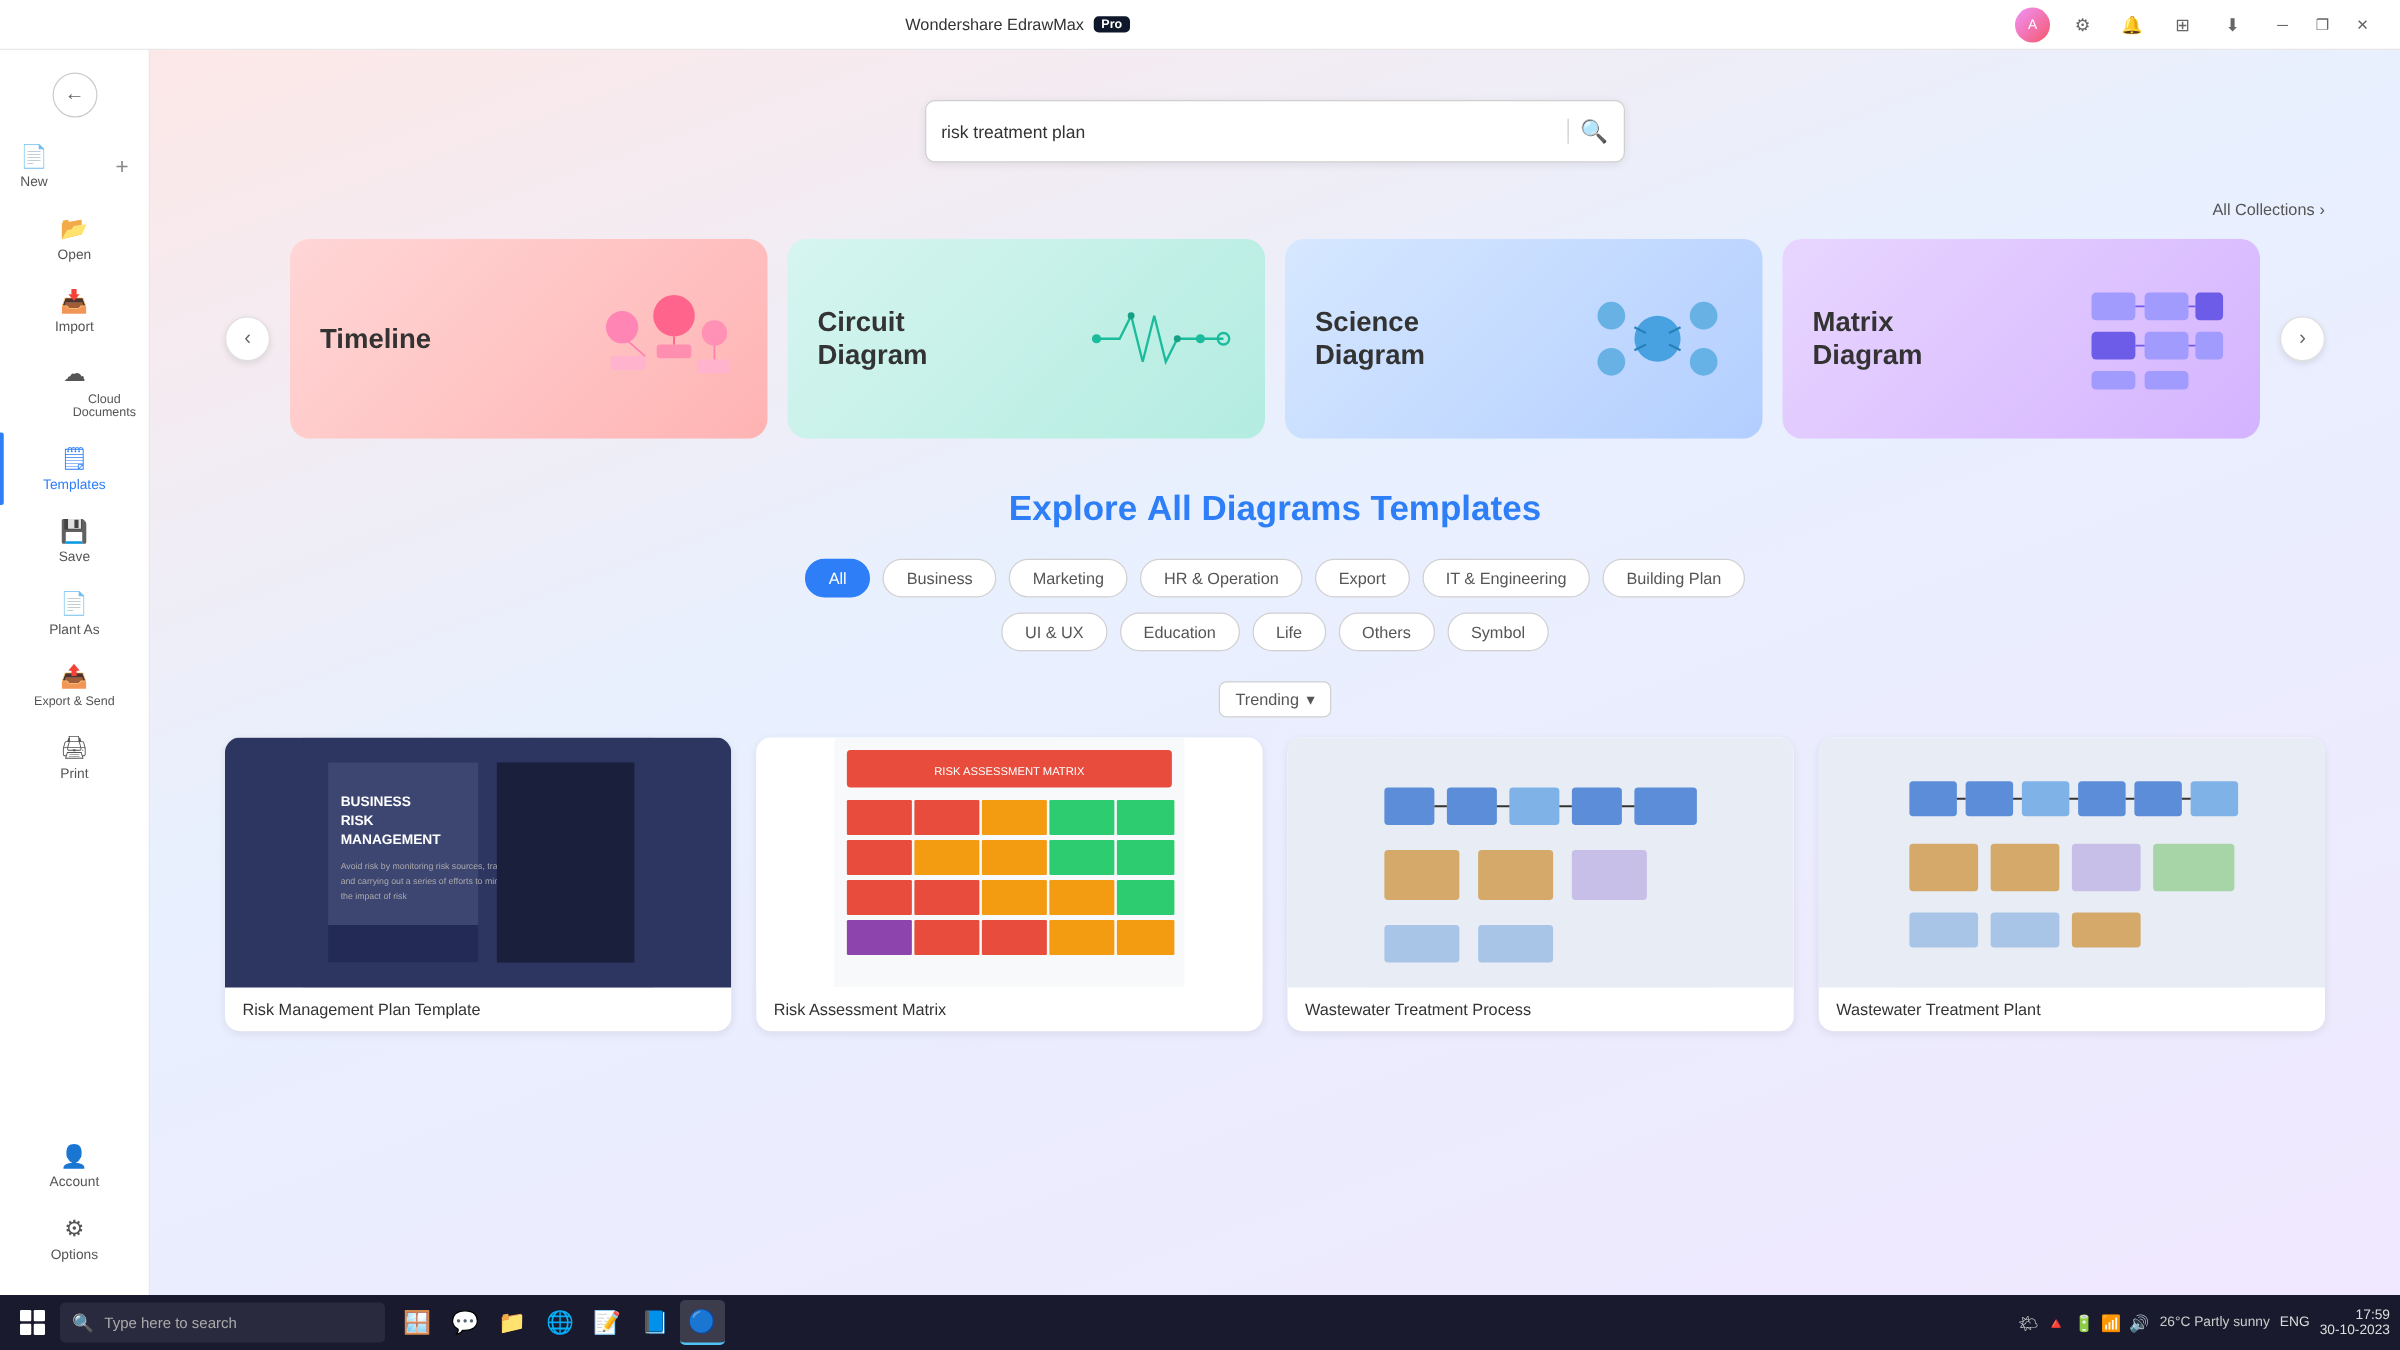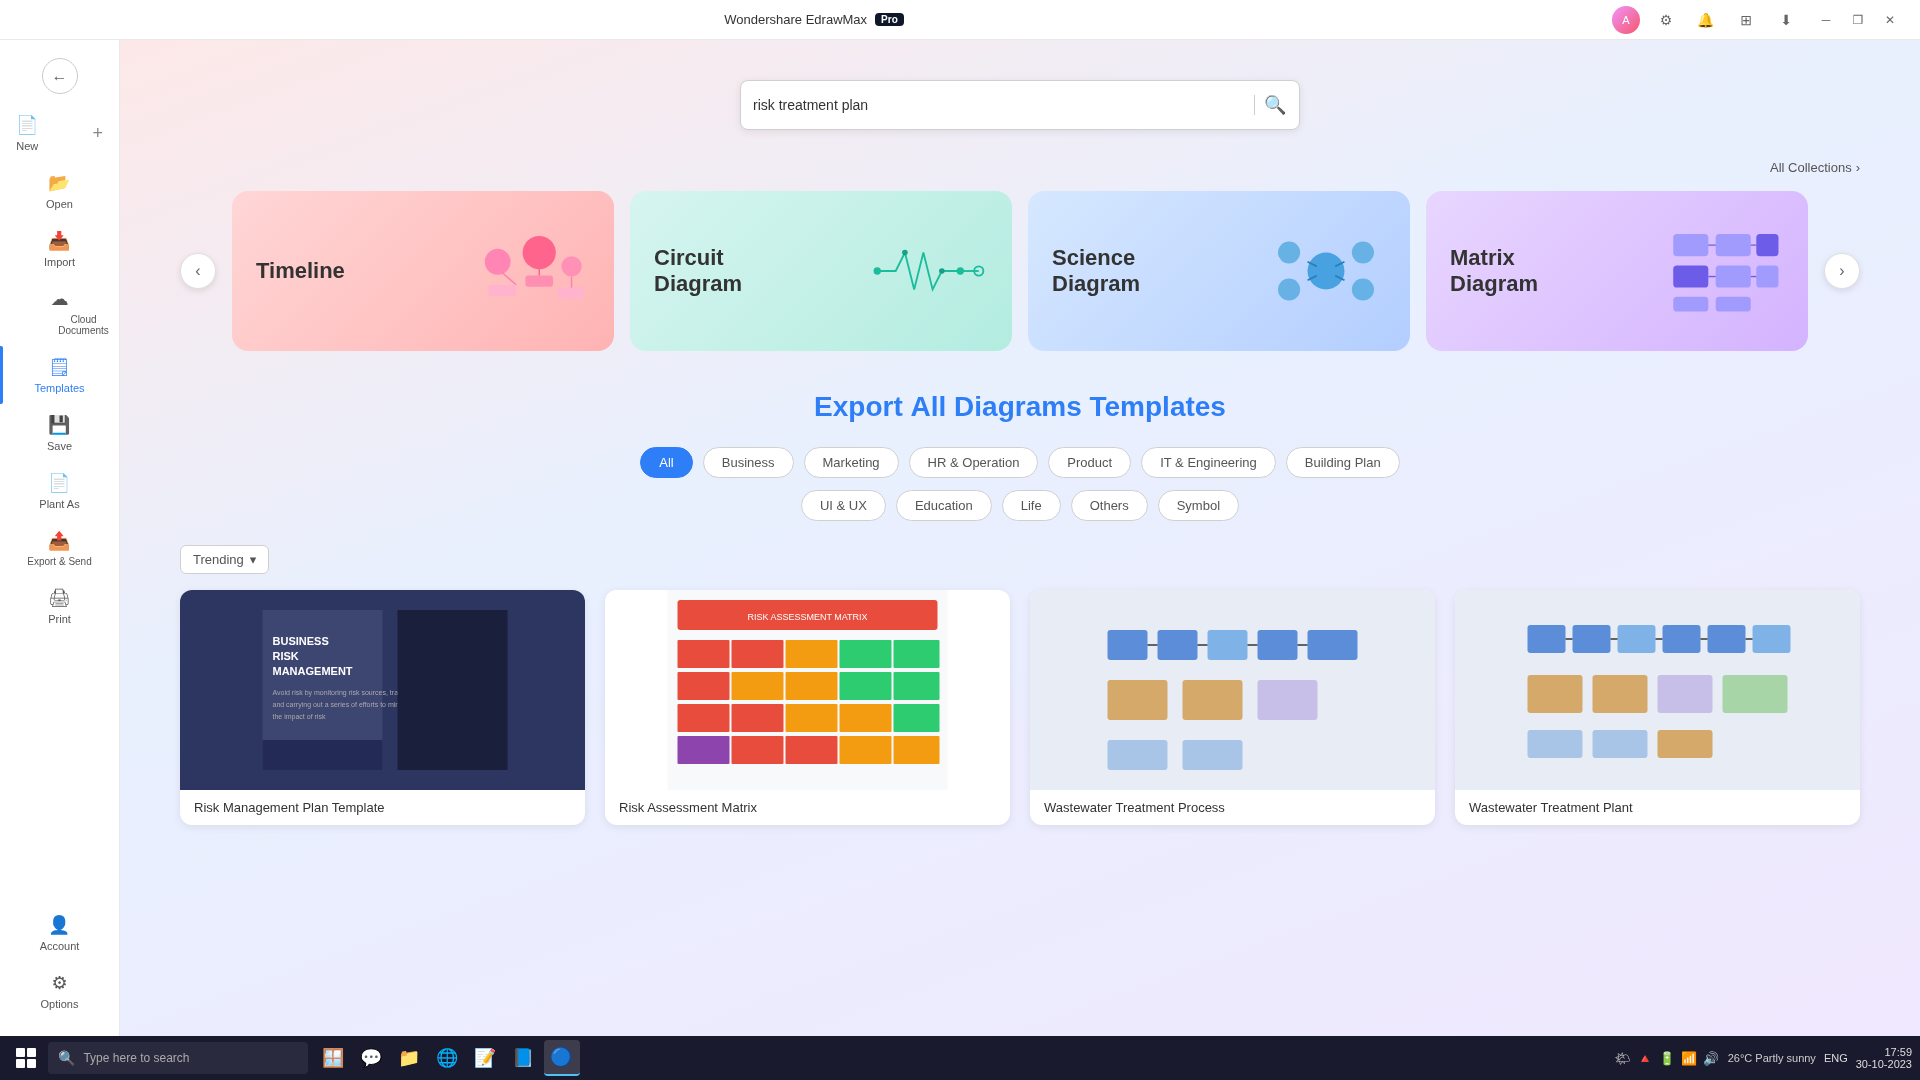--- a/index.html
+++ b/index.html
@@ -198,21 +198,21 @@
       padding: 7px 18px; border-radius: 20px;
       border: 1.5px solid #d0d0d0; background: #fff;
       font-size: 13px; color: #555; cursor: pointer;
     }
     .tag.active {
       background: #2d7ef7; color: #fff; border-color: #2d7ef7;
     }
 
     
     .grid-header {
-      display: flex; justify-content: flex-start;
+      display: flex; justify-content: center;
       margin-bottom: 16px;
     }
     .sort-dropdown {
       display: flex; align-items: center; gap: 6px;
       background: #fff; border: 1px solid #d0d0d0;
       border-radius: 6px; padding: 6px 12px;
       font-size: 13px; color: #555; cursor: pointer;
     }
 
     
@@ -481,29 +481,29 @@
           </div>
         </div>
 
       </div>
       <div class="carousel-arrow">
         <span>›</span>
       </div>
     </div>
 
     <div class="explore-title">
-      <span>Export </span><span style="color:#2d7ef7;font-weight:700;">All Diagrams Templates</span>
+      <span>Explore </span><span style="color:#2d7ef7;font-weight:700;">All Diagrams Templates</span>
     </div>
 
     <div class="filter-tags">
       <div class="tag active">All</div>
       <div class="tag">Business</div>
       <div class="tag">Marketing</div>
       <div class="tag">HR &amp; Operation</div>
-      <div class="tag">Product</div>
+      <div class="tag">Export</div>
       <div class="tag">IT &amp; Engineering</div>
       <div class="tag">Building Plan</div>
     </div>
 
     <div class="filter-tags-row2">
       <div class="tag">UI &amp; UX</div>
       <div class="tag">Education</div>
       <div class="tag">Life</div>
       <div class="tag">Others</div>
       <div class="tag">Symbol</div>

